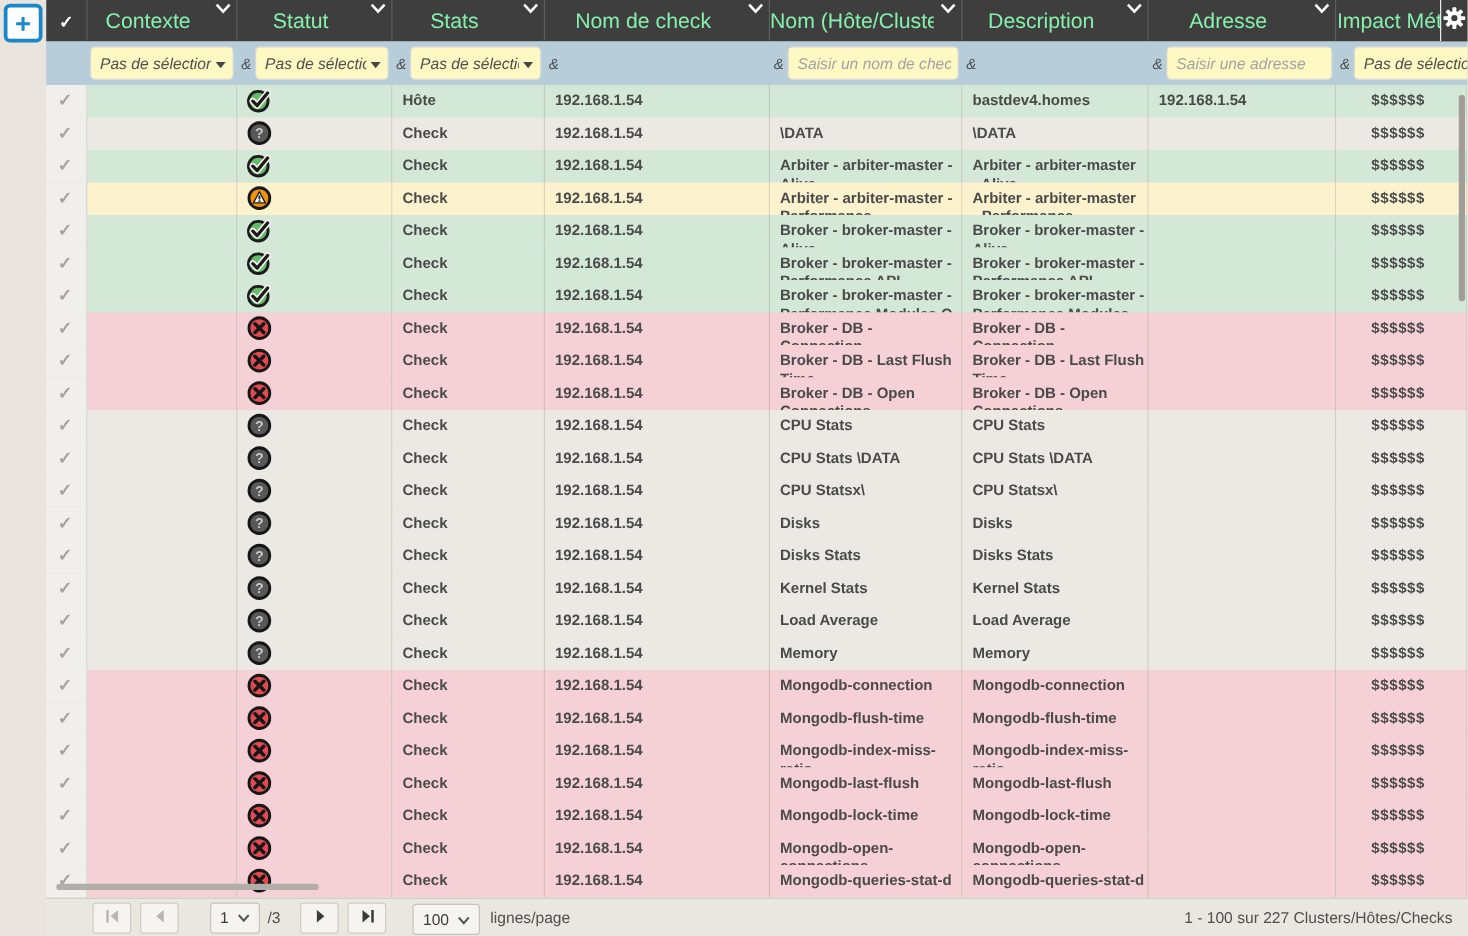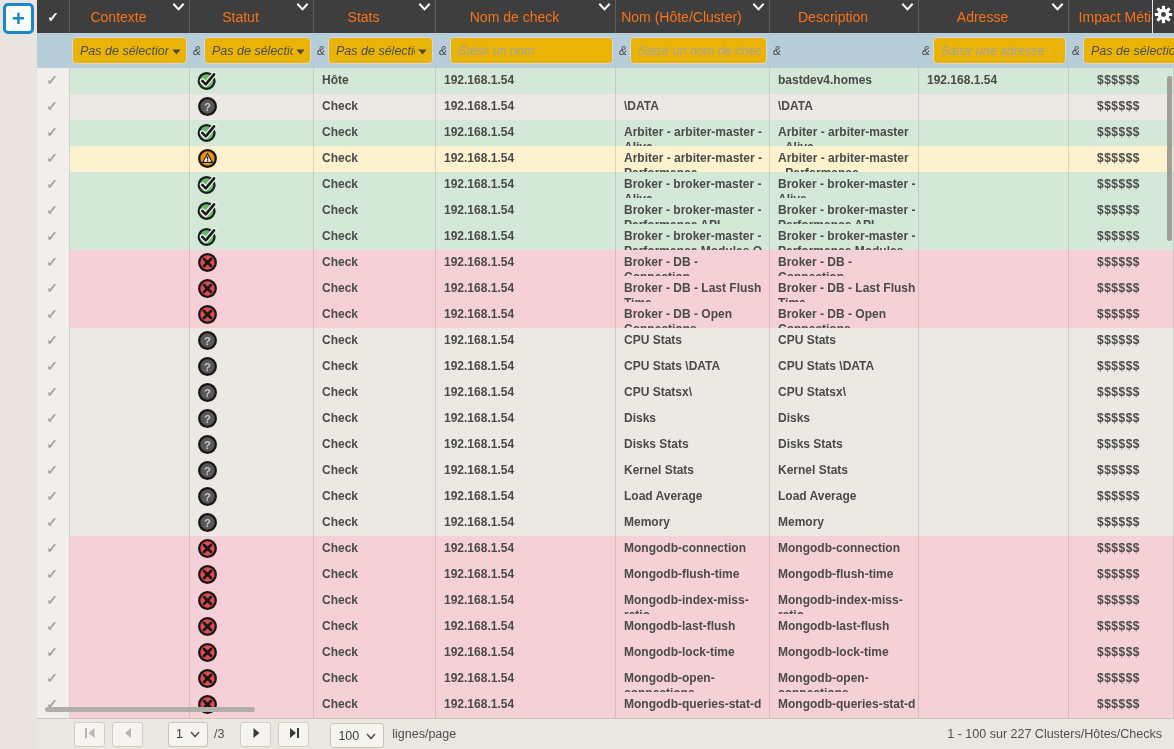--- a/index.html
+++ b/index.html
@@ -13,32 +13,32 @@
   .add-btn { display:block; margin-left:3px; width:31px; height:31px; background:#fdfdfd;
     border:3px solid var(--accent_blue,#1b86c8); border-radius:5px; color:var(--accent_blue,#1b86c8);
     font-size:22px; font-weight:bold; line-height:23px; text-align:center; cursor:pointer; }
 
   .main { flex:1; display:flex; flex-direction:column; min-width:0; position:relative; }
   .grid { display:grid; grid-template-columns:33px 120px 124px 122px 180px 154px 149px 150px minmax(0,1fr); }
 
   
   .header-row { position:relative; height:33px; background:var(--header_bg,#3f3e3e); flex:none; }
   .h-cell { position:relative; display:flex; align-items:center; height:33px;
-    border-right:1px solid #5e5d5d; color:#f97316; font-size:14px; overflow:hidden; }
+    border-right:1px solid #5e5d5d; color:#86efac; font-size:17px; overflow:hidden; }
   .h-cell .h-label { flex:1; text-align:center; white-space:nowrap; overflow:hidden; }
   .h-cell .chev { width:22px; flex:none; display:flex; align-items:flex-start; justify-content:center; padding-top:2px; align-self:flex-start; }
   .h-cell.selectcol { justify-content:center; color:#fff; font-size:14px; font-weight:bold; }
   .gearbox { position:absolute; right:0; top:0; width:22px; height:33px; background:var(--header_bg,#3f3e3e);
     border-left:1px solid #e8e8e8; display:flex; align-items:center; justify-content:center; cursor:pointer; }
 
   
   .filter-row { height:35px; background:var(--filter_bg,#b7cdda); flex:none; }
   .f-cell { display:flex; align-items:center; padding:0 3px 0 2px; overflow:hidden; }
   .f-amp { font-style:italic; font-size:12px; color:#4f4f4f; margin:0 3px 0 1px; flex:none; }
-  .f-box { flex:1; min-width:0; height:27px; background:#eab308; border:1px solid #d8d8d8; border-radius:4px;
+  .f-box { flex:1; min-width:0; height:27px; background:#fef9c3; border:1px solid #d8d8d8; border-radius:4px;
     display:flex; align-items:center; padding:0 5px 0 7px; font-size:12.5px; font-style:italic; color:#4e4e4e;
     white-space:nowrap; overflow:hidden; }
   .f-box .f-text { flex:1; overflow:hidden; white-space:nowrap; }
   .f-box.is-input input { width:100%; border:none; outline:none; font:italic 12.5px "Liberation Sans",sans-serif; color:#4e4e4e; background:transparent; }
   .f-box.is-input input::placeholder { color:#a3a3a3; opacity:1; }
   .f-caret { flex:none; margin-left:3px; }
   .f-cell.cut { padding-right:0; }
   .f-cell.cut .f-box { flex:none; width:calc(100% + 26px); border-radius:4px 0 0 4px; }
 
   
@@ -183,23 +183,20 @@
             <span class="f-amp">&amp;</span>
             <div class="f-box">
               <span class="f-text">Pas de sélection</span>
               <span class="f-caret"><svg width="9" height="6" viewBox="0 0 9 6">
                   <path d="M0.5 0.5 H8.5 L4.5 5.5 Z" fill="#474747"></path>
                 </svg></span>
             </div>
           </div>
           <div class="f-cell">
             <span class="f-amp">&amp;</span>
-            <div class="f-box is-input">
-              <input type="text" placeholder="Saisir un nom" style="">
-            </div>
           </div>
           <div class="f-cell">
             <span class="f-amp">&amp;</span>
             <div class="f-box is-input">
               <input type="text" placeholder="Saisir un nom de check" style="">
             </div>
           </div>
           <div class="f-cell">
             <span class="f-amp">&amp;</span>
           </div>

